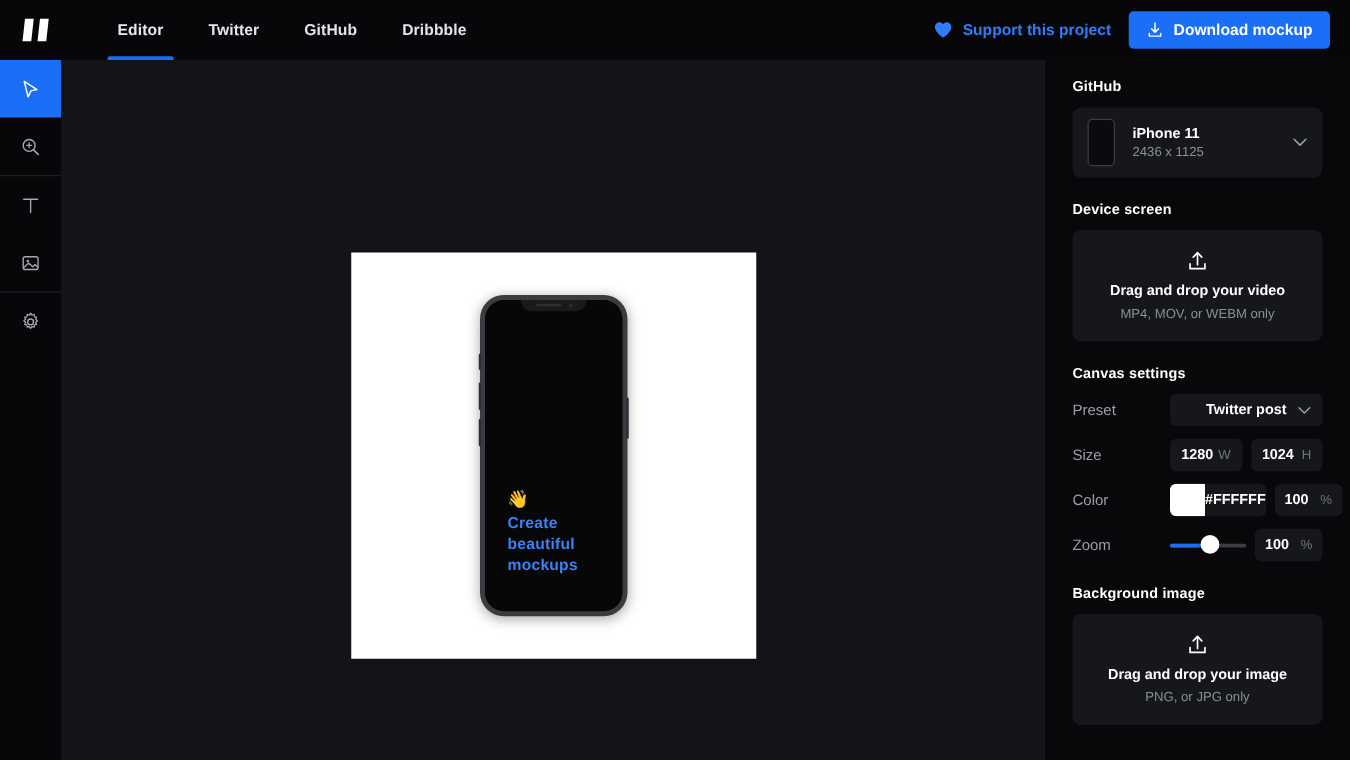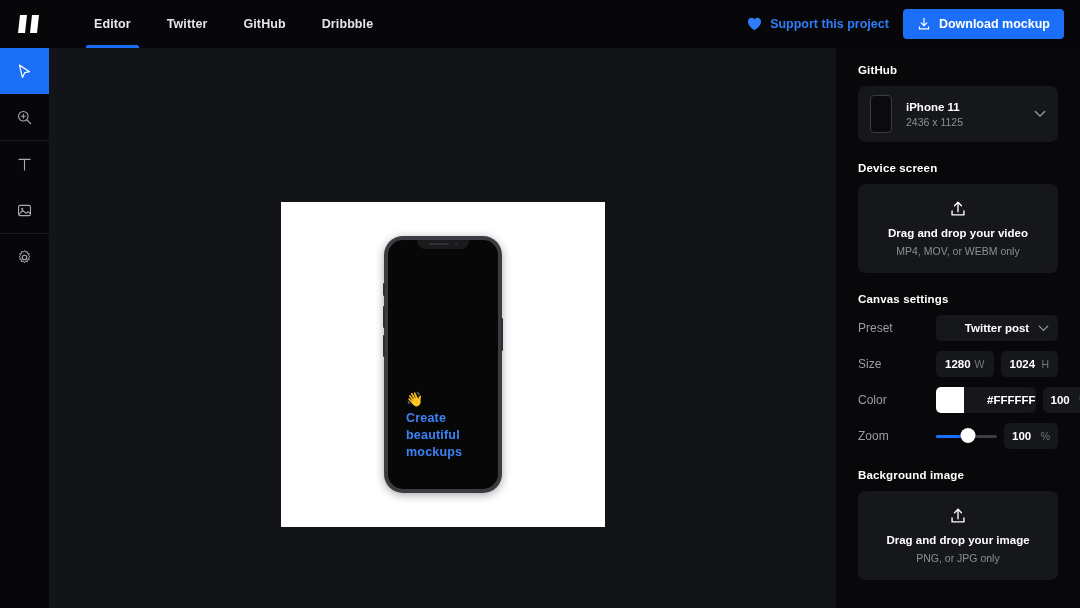--- a/index.html
+++ b/index.html
@@ -233,21 +233,21 @@
     flex: 1; height: 26px;
     background: #16171b; border-radius: 5px;
     display: flex; align-items: center; overflow: hidden;
   }
   .swatch {
     width: 28px; height: 26px; background: #ffffff;
     flex: none; cursor: pointer;
   }
   .hexval {
     font-size: 11.5px; font-weight: bold; color: #ffffff;
-    padding-left: 23px;
+    padding-left: 0;
   }
   .pctfield {
     width: 54px; flex: none; height: 26px;
     background: #16171b; border-radius: 5px;
     display: flex; align-items: center; padding: 0 8px;
   }
   .pctfield .num { font-size: 11.5px; font-weight: bold; color: #fff; flex: 1; }
   .pctfield .unit { font-size: 10.5px; color: #73767e; }
 
   .slider {

